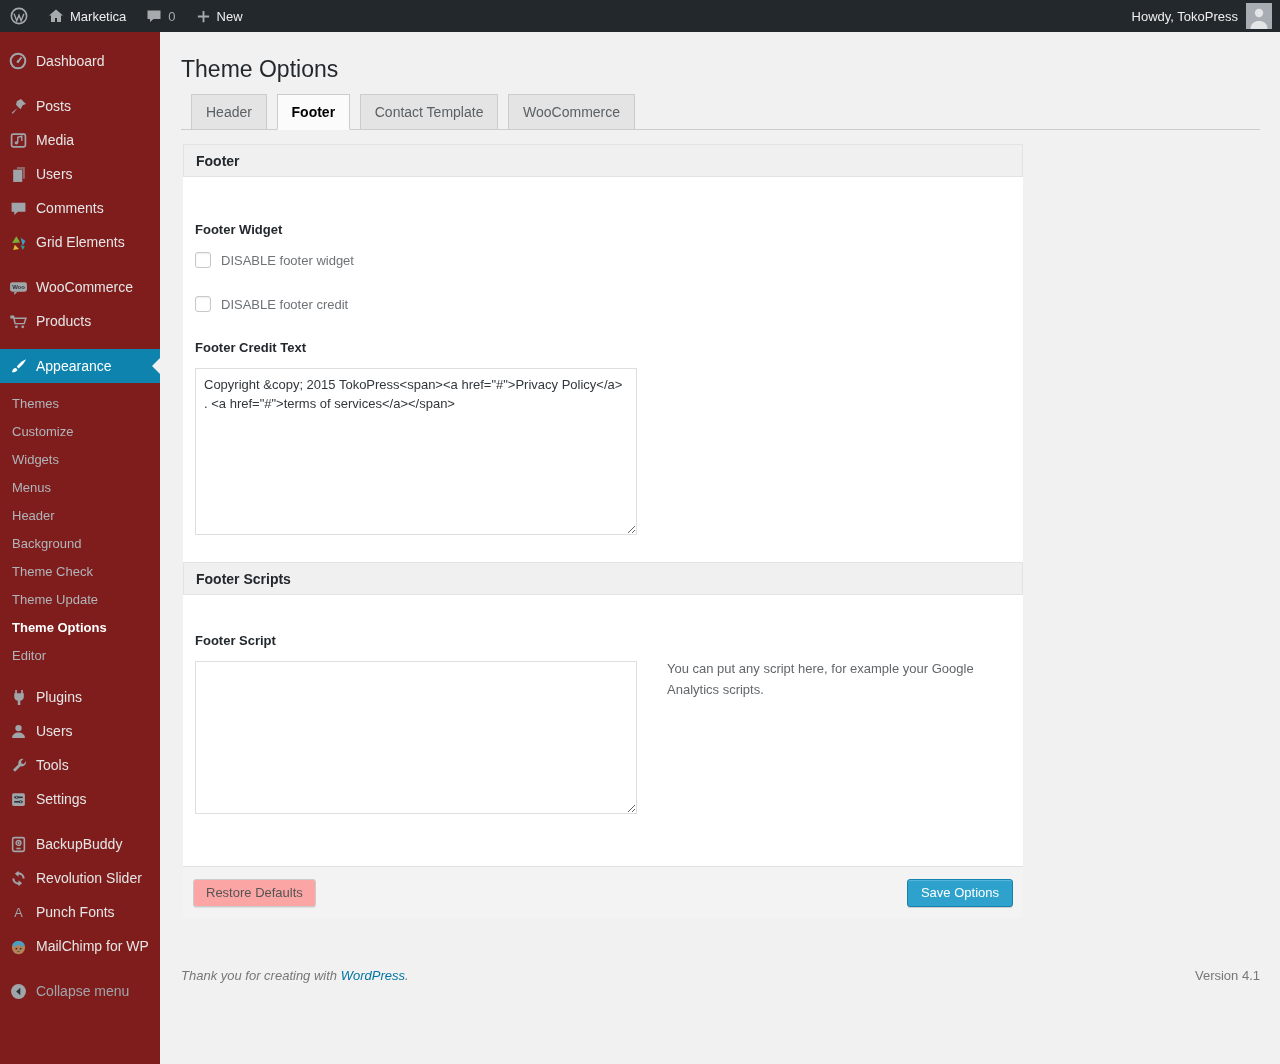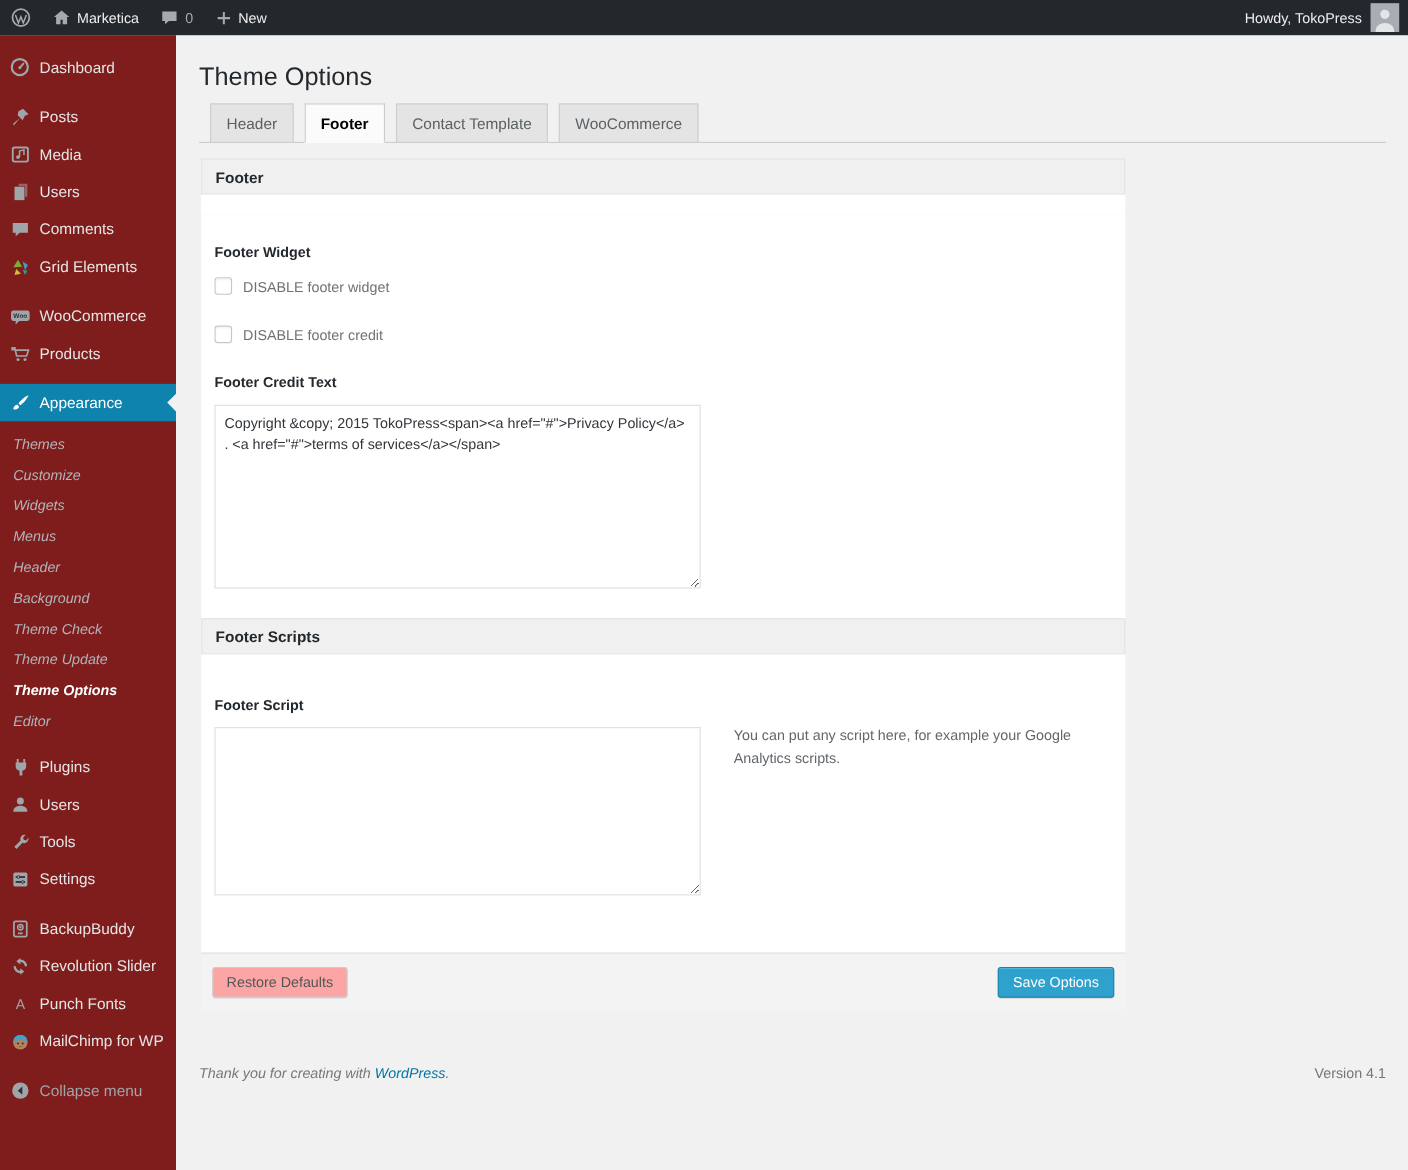--- a/index.html
+++ b/index.html
@@ -33,21 +33,21 @@
   }
   .mi .ico { width:20px; height:20px; margin-right:8px; display:flex; align-items:center; justify-content:center; color:#a0a5aa; }
   .mi.gap { margin-top:11px; }
   .mi.active { background:#0e83ad; color:#fff; }
   .mi.active .ico { color:#fff; }
   .mi.active .flyout-arrow {
     position:absolute; right:0; top:50%; margin-top:-8px; width:0; height:0;
     border-top:8px solid transparent; border-bottom:8px solid transparent;
     border-right:8px solid #f1f1f1;
   }
-  .submenu { padding:7px 0 10px;font-style:italic; }
+  .submenu { padding:7px 0 10px; }
   .smi {
     display:block; padding:6px 12px 7px; color:#b0b5ba; font-size:13px;
     cursor:pointer; text-decoration:none;
   }
   .smi.current { color:#fff; font-weight:bold; }
   
   .content { position:absolute; left:160px; top:32px; right:0; bottom:0; padding:0 20px 0 21px; }
   .page-title { font-size:23px; font-weight:400; color:#23282d; line-height:29px; margin-top:23px; }
   .tabs { margin-top:9px; padding-left:10px; border-bottom:1px solid #ccc; height:37px; }
   .tab {

